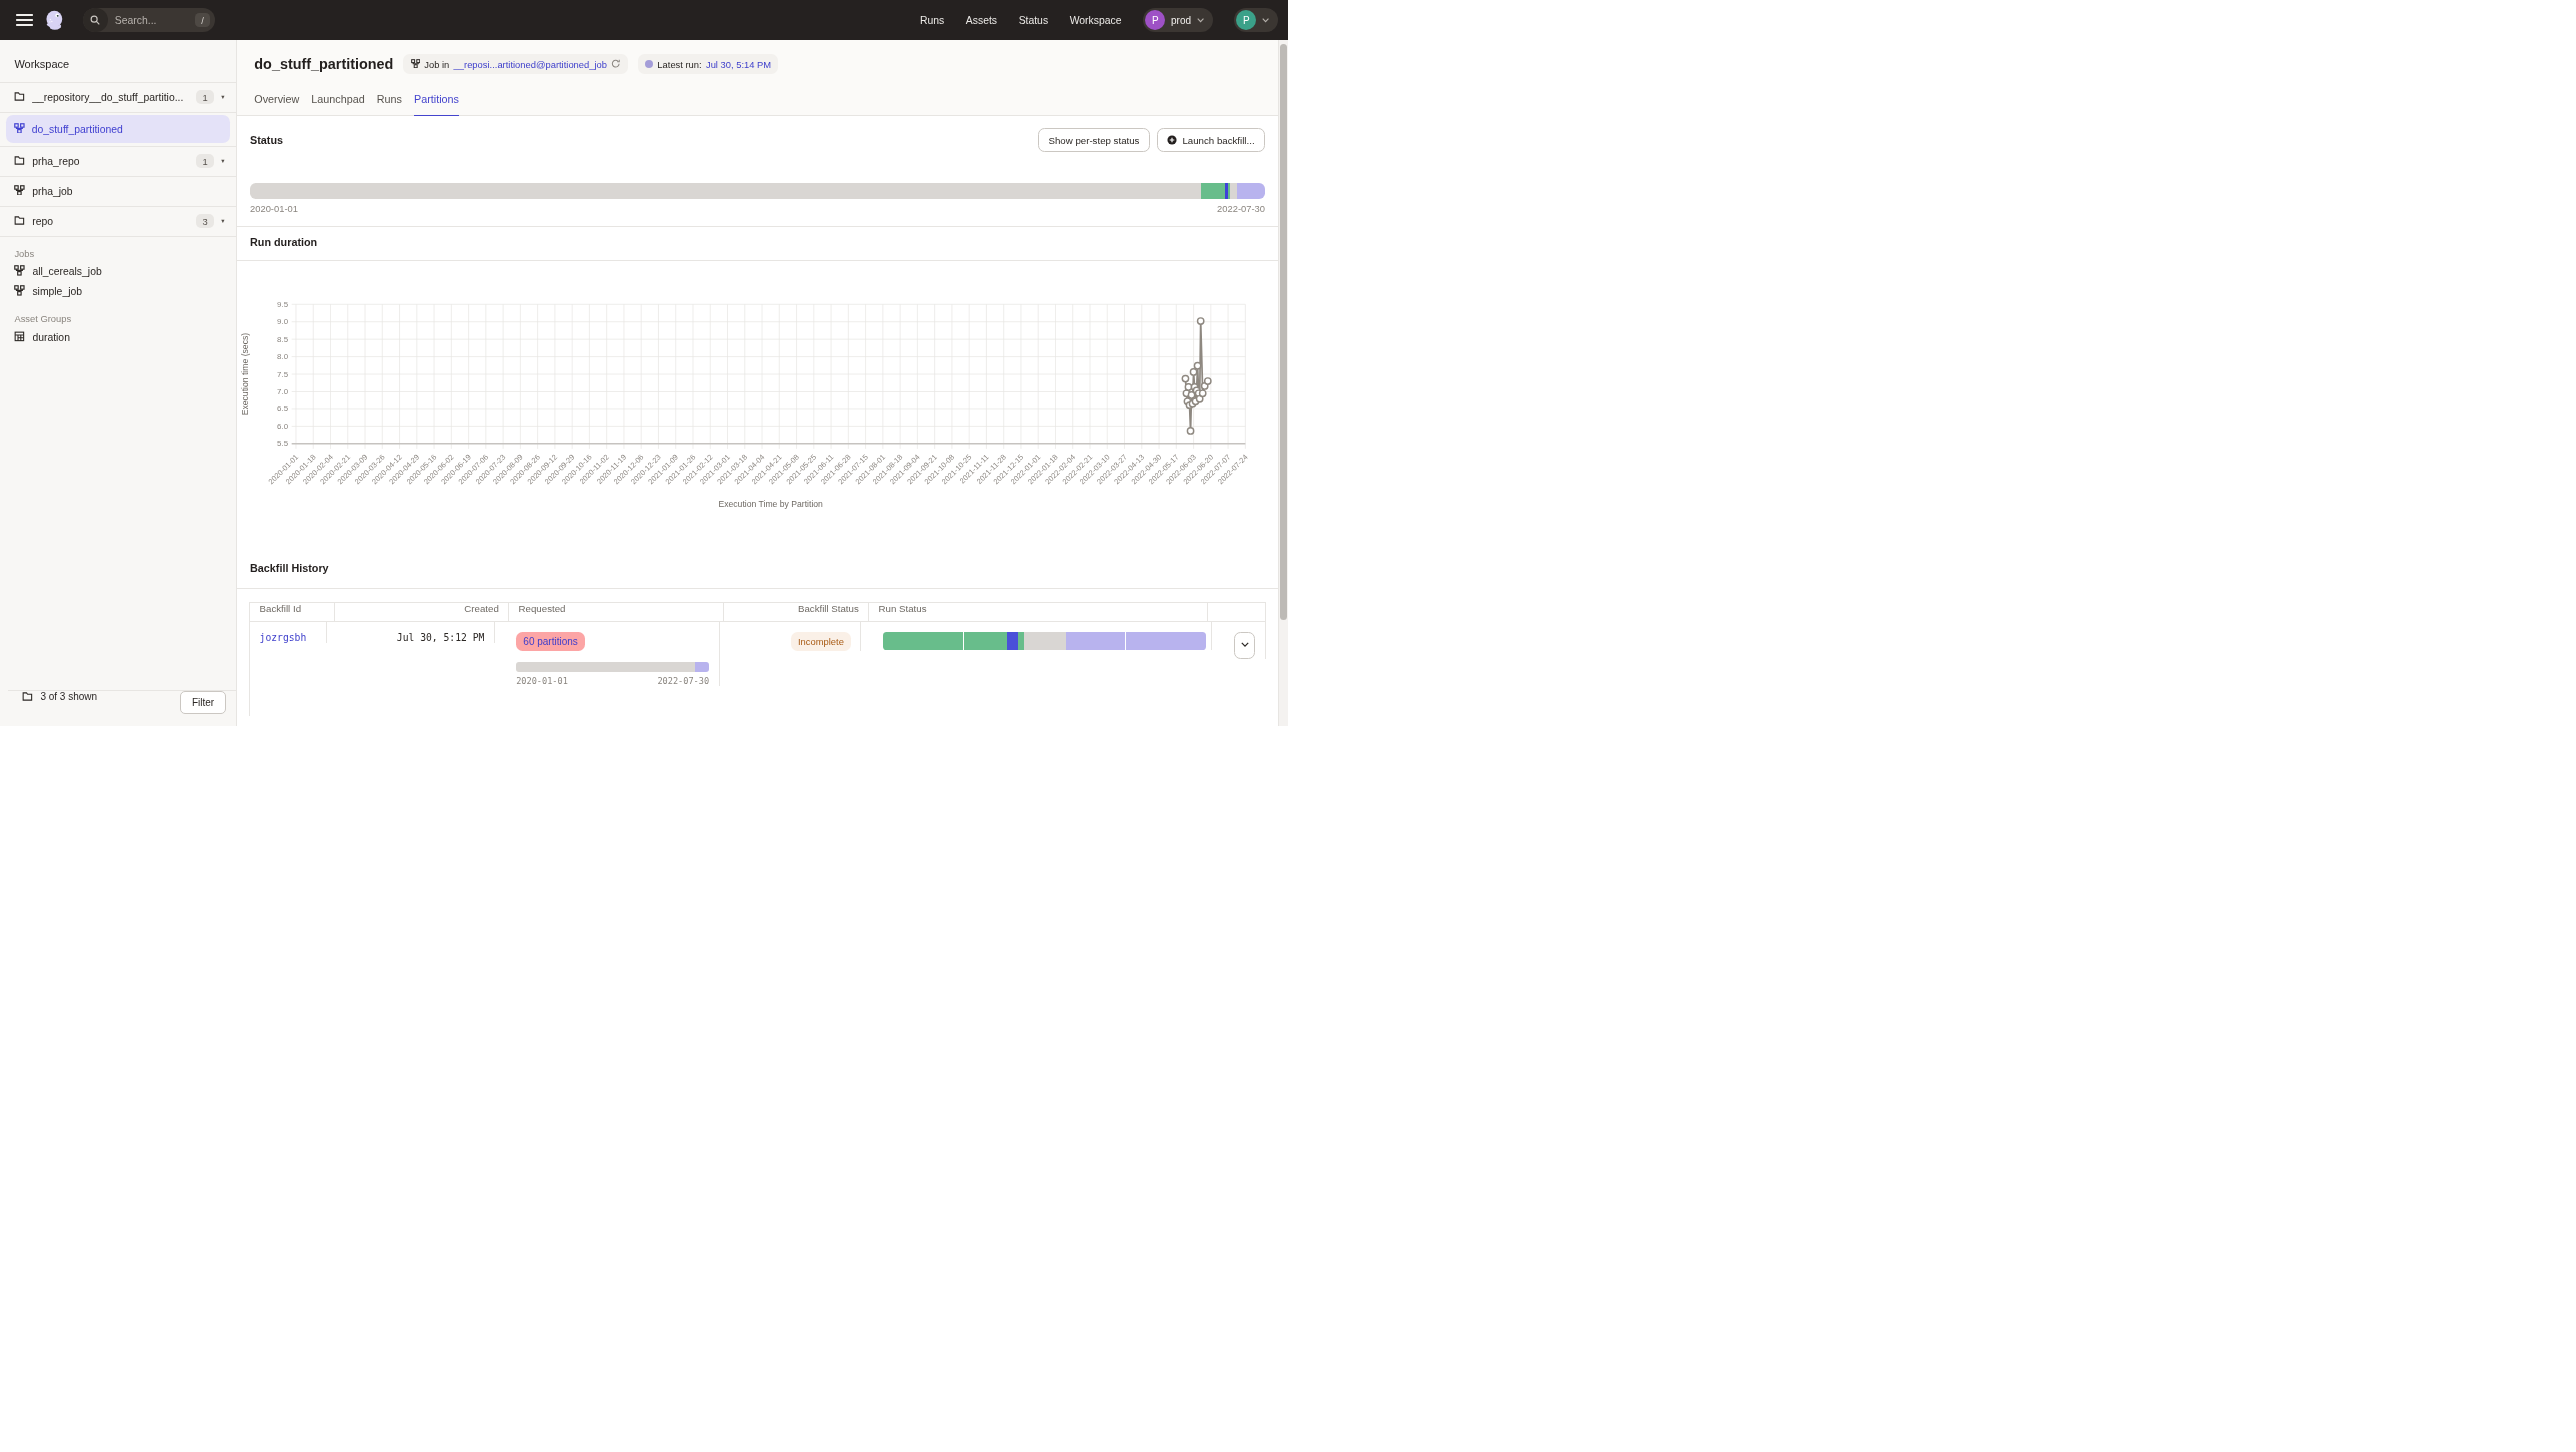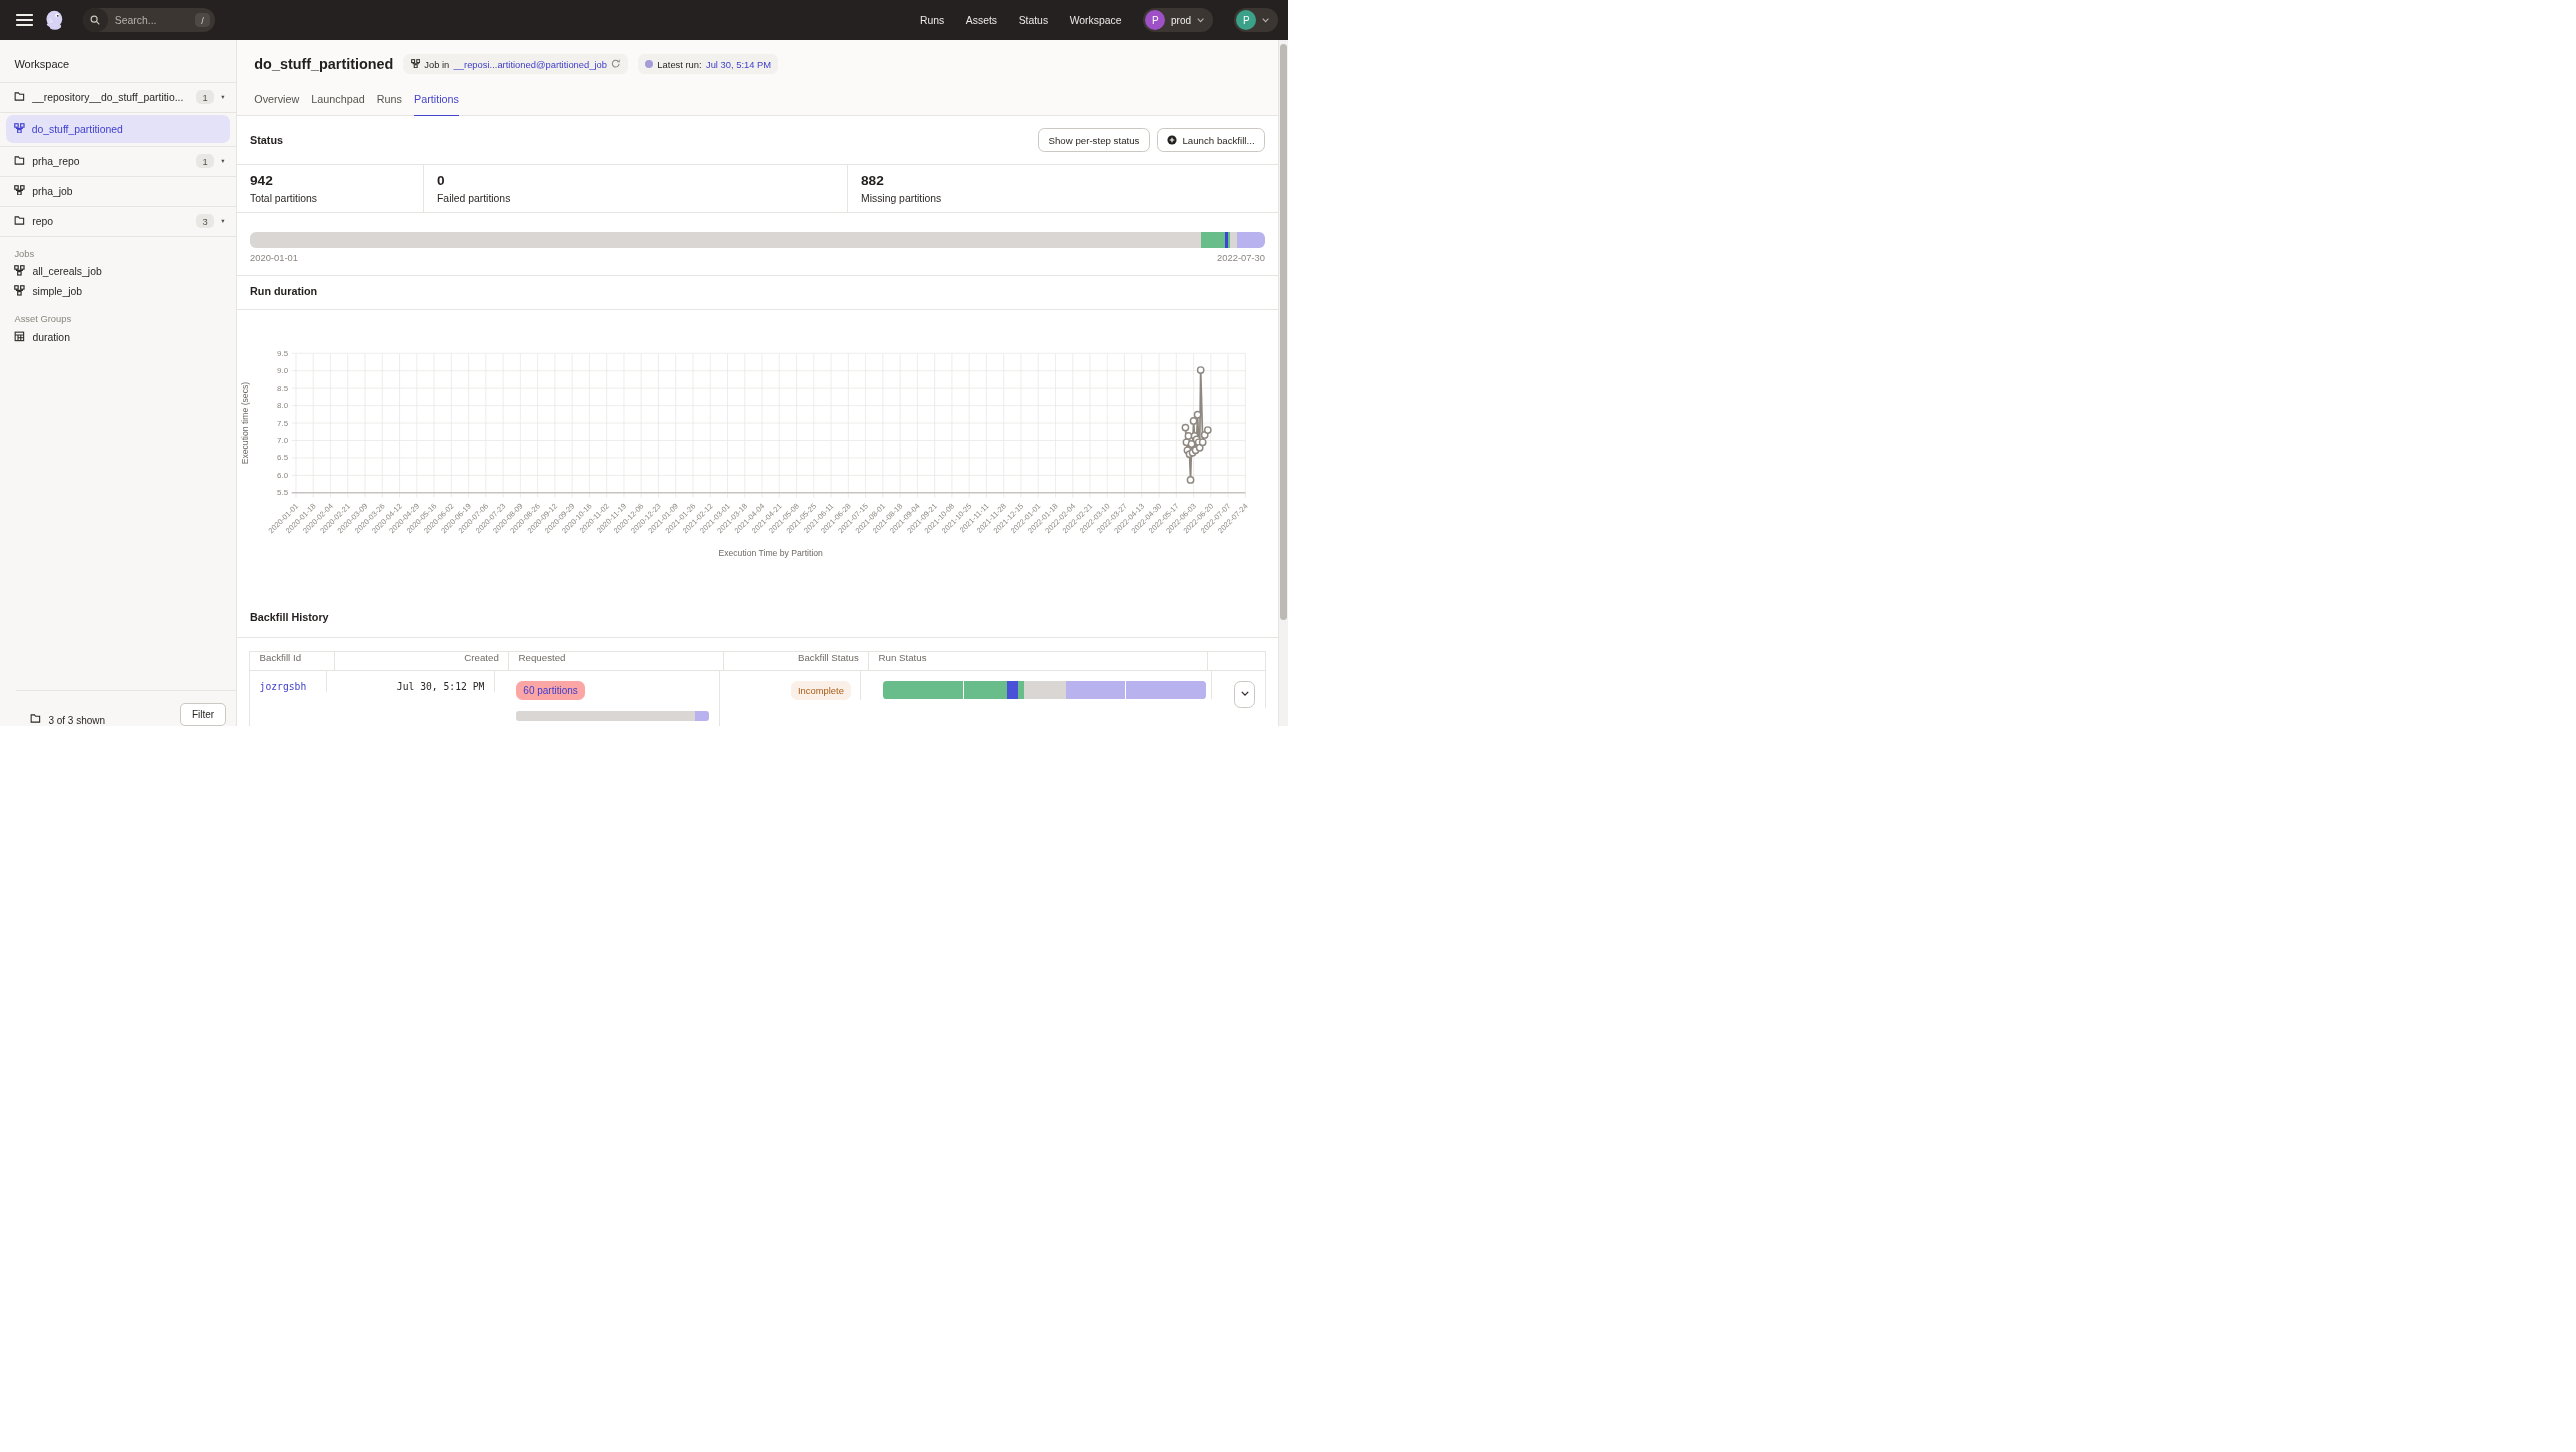--- a/index.html
+++ b/index.html
@@ -69,23 +69,23 @@
   .sel-pill {
     flex: 1; display: flex; align-items: center; gap: 6.5px; background: #e4e2f8;
     border-radius: 7.2px; height: 28px; padding: 0 8.6px; color: #3f3fd0; font-size: 10.4px;
   }
   .section-label { color: #8a857f; font-size: 9.4px; padding: 11.5px 14.4px 2.9px; }
   .plain-row {
     height: 20px; display: flex; align-items: center; gap: 7.2px; padding: 0 14.4px;
     font-size: 10.4px; color: #2b2724; cursor: pointer;
   }
   .sidebar-footer {
-    position: absolute; bottom: 0; left: 16px; right: 0; height: 36px;
+    position: absolute; bottom: 0; left: 8px; right: 0; height: 36px;
     border-top: 0.7px solid #e7e5e2; background: #f8f7f5; display: flex;
-    align-items: flex-end; gap: 7.2px; padding: 0 10px 0 14.4px;
+    align-items: flex-start; gap: 7.2px; padding: 0 10px 0 14.4px;
   }
   .filter-btn {
     margin-left: auto; background: #fff; border: 0.7px solid #cbc7c2; border-radius: 5px;
     padding: 5px 10.8px; font-size: 10px; color: #2b2724; cursor: pointer;
   }
   
   .main { flex: 1; overflow: hidden; background: #fff; padding-right: 10px; }
   .page-header { padding: 14.4px 17.3px 4.3px; background: #fbfaf8; display: flex; align-items: center; gap: 10px; }
   .page-title { font-size: 14.4px; font-weight: 700; color: #231f1e; }
   .hbadge {
@@ -371,34 +371,20 @@
           <button class="btn">Show per-step status</button>
           <button class="btn">
             <span style="display:flex">
               <svg width="10" height="10" viewBox="0 0 14 14">
                   <circle cx="7" cy="7" r="6.4" fill="#231f1e"></circle>
                   <path d="M7 3.8 V10.2 M3.8 7 H10.2" stroke="#fff" stroke-width="1.6"></path>
                 </svg>
             </span>
             <span>Launch backfill...</span>
           </button>
-        </div>
-      </div>
-      <div class="stats">
-        <div class="stat">
-          <div class="num">942</div>
-          <div class="lbl">Total partitions</div>
-        </div>
-        <div class="stat">
-          <div class="num">0</div>
-          <div class="lbl">Failed partitions</div>
-        </div>
-        <div class="stat">
-          <div class="num">882</div>
-          <div class="lbl">Missing partitions</div>
         </div>
       </div>
       <div class="pbar-wrap">
         <div class="seg-bar" id="status-bar">
             <div style="width:93.7%;background:#d9d6d3;"></div>
             <div style="width:2.4%;background:#68bd8b;"></div>
             <div style="width:0.3%;background:#3d42d8;"></div>
             <div style="width:0.15%;background:#68bd8b;"></div>
             <div style="width:0.65%;background:#d9d6d3;"></div>
             <div style="width:2.8%;background:#b8b3ee;"></div>

